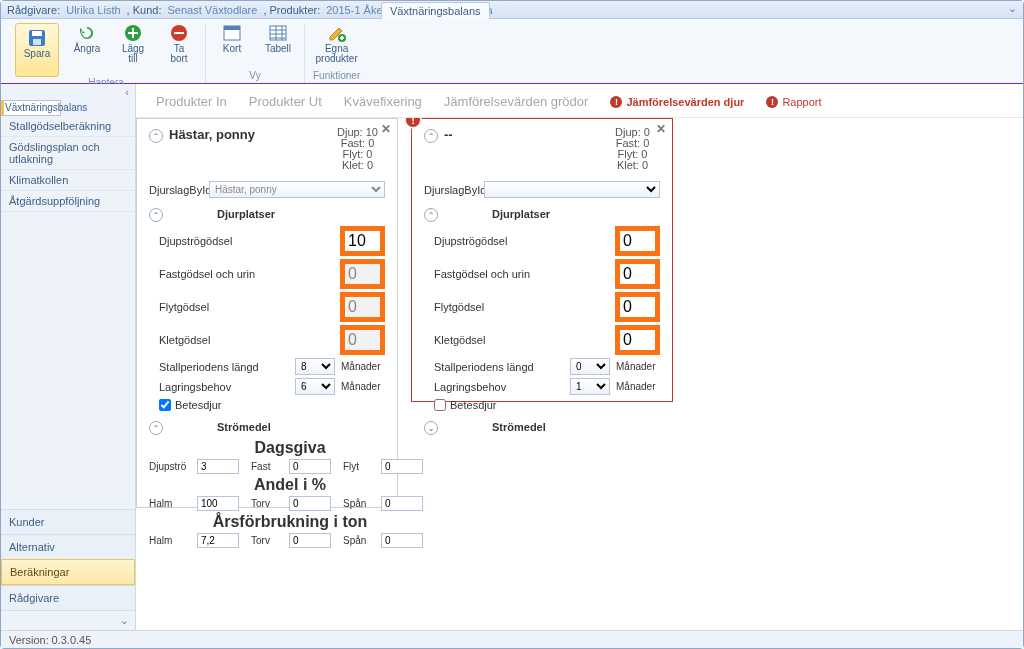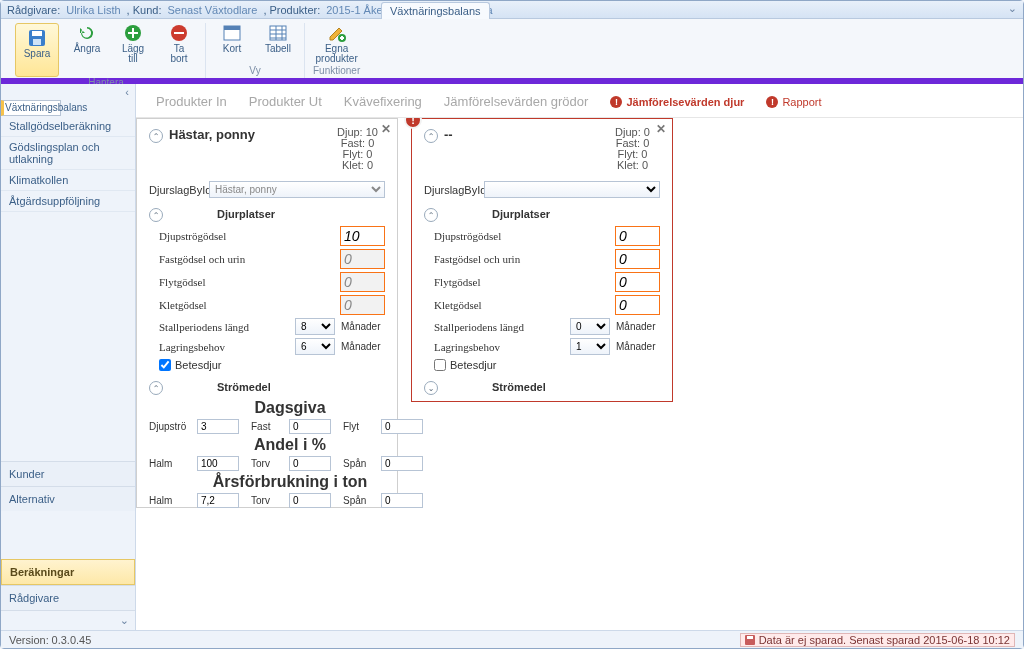--- a/index.html
+++ b/index.html
@@ -3,57 +3,57 @@
 <meta charset="utf-8">
 <style>
   * { box-sizing: border-box; margin: 0; padding: 0; font-family: "Segoe UI", Tahoma, sans-serif; font-size: 11px; }
   body { background: #f4f7fb; width:1024px; height:649px; overflow:hidden; position:relative; color:#333;}
   .window { position:absolute; inset:0; background:#fff; border:1px solid #8fa7c6; border-radius:4px; display:flex; flex-direction:column;}
   .titlebar { height:18px; background:linear-gradient(#e8f0fa,#d5e3f4); display:flex; align-items:center; padding:0 6px; border-bottom:1px solid #b8c9df; position:relative;}
   .titlebar .bc { color:#3b5f87; margin-right:6px;}
   .tab-strip { position:relative; left:0; top:0; display:inline-flex; align-items:flex-end; margin-left:380px; margin-top:-18px; height:18px;}
   .tab { background:#f7fafe; border:1px solid #b8c9df; border-bottom:none; padding:2px 8px 2px 8px; border-radius:3px 3px 0 0; font-size:11px; color:#3b5f87;}
   .winbtn { position:absolute; right:6px; top:1px; color:#6d86a5; font-size:11px; cursor:default;}
-  .ribbon { height:65px; background:#f4f7fb; border-bottom:6px solid #6d28d9; display:flex; padding:4px 6px 0 6px;}
+  .ribbon { height:65px; background:#f4f7fb; border-bottom:1px solid #6d28d9; display:flex; padding:4px 6px 0 6px;}
   .rg { display:flex; flex-direction:column; align-items:center; border-right:1px solid #dbe4f0; padding:0 8px;}
   .rg:last-child { border-right:none;}
   .rg .btns { display:flex; gap:10px;}
   .rbtn { display:flex; flex-direction:column; align-items:center; width:36px; cursor:default;}
   .rbtn .ic { width:20px; height:20px; margin-bottom:1px;}
   .rbtn span { font-size:10px; color:#3b5f87; text-align:center; line-height:10px;}
   .rbtn.big { width:42px;}
   .rbtn.save { background:linear-gradient(#fff8d8,#ffe696); border:1px solid #e6c764; border-radius:3px; padding:4px 2px; width:44px; height:54px; justify-content:flex-start;}
   .rg .grplabel { font-size:10px; color:#7d8fa7; margin-top:auto; margin-bottom:2px;}
   .body { flex:1; display:flex; overflow:hidden;}
   .leftpane { width:135px; background:#eef3fa; border-right:1px solid #cdd9e9; display:flex; flex-direction:column;}
   .leftpane .collapse { text-align:right; padding:2px 6px; color:#6d86a5;}
   .navlist { flex:1; overflow:auto;}
   .navitem { padding:4px 8px; color:#3b5f87; cursor:default; border-bottom:1px solid #e0e8f2; line-height:12px;}
   .navitem.sel { background:#fff; border-left:3px solid #f6c24b; font-weight:normal;}
   .bottomnav { }
   .bottomnav .navitem { background:#eaf0f8; border-top:1px solid #d4dde9; border-bottom:none; padding:6px 8px;}
-  .bottomnav .navitem.sel2 { background:linear-gradient(#fff3cf,#fde8a8); border:1px solid #e6c764; font-weight:bold; color:#5a4a1a;margin-top:48px;}
+  .bottomnav .navitem.sel2 { background:linear-gradient(#fff3cf,#fde8a8); border:1px solid #e6c764; font-weight:normal; color:#5a4a1a;}
   .bottomnav .footer { display:flex; justify-content:flex-end; padding:3px 6px; border-top:1px solid #d4dde9; color:#6d86a5;}
   .main { flex:1; background:#fff; display:flex; flex-direction:column; overflow:hidden;}
   .subtabs { display:flex; gap:22px; padding:10px 20px 8px 20px; border-bottom:1px solid #e6e6e6; align-items:center;}
   .subtab { color:#a8a8a8; font-size:13px; cursor:default; display:flex; align-items:center; gap:4px;}
   .subtab.active { color:#c0392b; font-weight:bold;}
   .warn-ic { width:12px; height:12px; background:#c0392b; border-radius:50%; display:inline-flex; align-items:center; justify-content:center; color:#fff; font-size:9px; font-weight:bold;}
   .canvas { flex:1; position:relative; padding:10px 18px; overflow:auto;}
   .card { position:absolute; background:#fff; border:1px solid #cfcfcf; padding:8px 12px 12px 12px; width:262px;}
   .card.err { border:1px solid #c0392b;}
   .card .closebtn { position:absolute; right:6px; top:3px; color:#777; font-size:12px; font-weight:bold; cursor:default;}
   .card .warnbadge { position:absolute; left:-8px; top:-8px; width:18px; height:18px; background:#c0392b; border-radius:50%; color:#fff; display:flex; align-items:center; justify-content:center; font-weight:bold; border:2px solid #f3f3f3;}
   .cardhead { display:flex; align-items:flex-start; margin-bottom:10px;}
   .chev { width:14px; height:14px; border:1px solid #9ab; border-radius:50%; display:inline-flex; align-items:center; justify-content:center; color:#567; font-size:8px; margin-right:6px; margin-top:2px; cursor:default;}
   .cardtitle { font-weight:bold; font-size:13px; flex:1; color:#333;}
   .stats { font-size:10px; color:#555; line-height:11px; text-align:center; width:55px;}
   .row { display:flex; align-items:center; margin:3px 0;}
-  .row label { flex:1; color:#333;font-family:Liberation Serif, serif;}
-  .row input[type=text] { width:45px; border:1px solid #f97316; padding:1px 3px; font-size:14px; background:#fff;font-style:italic;}
+  .row label { flex:1; color:#333;}
+  .row input[type=text] { width:45px; border:5px solid #f97316; padding:1px 3px; font-size:16px; background:#fff;}
   .row input.ro { background:#f2f2f2; color:#888;}
   .row select, .sel { width:60px; border:1px solid #b7c4d5; background:linear-gradient(#fff,#eef3fa); font-size:10px; padding:1px;}
   .row .unit { width:44px; margin-left:6px; color:#333; font-size:10px;}
   .sect { display:flex; align-items:center; margin:8px 0 4px 0;}
   .sect .sl { font-weight:bold; color:#333;padding-left:48px;}
   .djsel { display:flex; align-items:center; margin:6px 0;}
   .djsel label { width:60px;}
   .djsel select { flex:1;}
   .pad { padding-left:10px;}
   .grid3 { display:grid; grid-template-columns: 44px 50px 34px 50px 34px 50px; gap:2px 4px; align-items:center; margin-top:3px;}
@@ -336,22 +336,15 @@
             </div>
         </div>
 
       </div>
     </div>
   </div>
 
   <div class="statusbar">
     <span>Version:</span>&nbsp;
     <span>0.3.0.45</span>
-    <div class="right">
-      <svg width="10" height="10" viewBox="0 0 10 10">
-          <rect width="10" height="10" fill="#c75c5c" rx="1"></rect>
-          <rect x="2" y="1" width="6" height="3" fill="#fff"></rect>
-        </svg>
-      <span>Data är ej sparad. Senast sparad 2015-06-18 10:12</span>
-    </div>
   </div>
 
 </div>
 
 </body></html>

